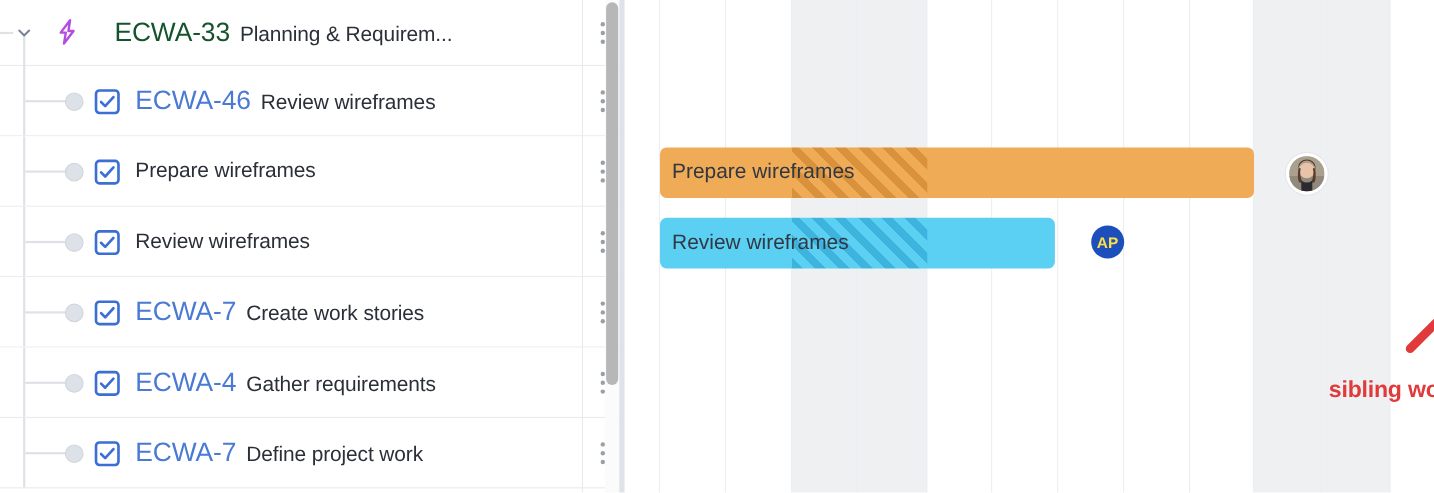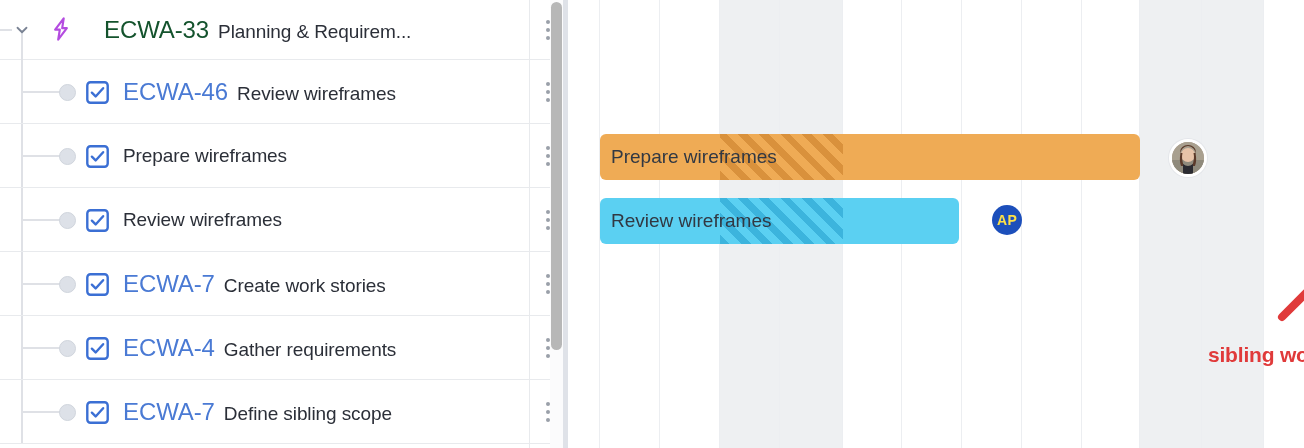--- a/index.html
+++ b/index.html
@@ -336,21 +336,21 @@
           <div class="connector"></div>
           <div class="node-dot"></div>
           <div class="task-check">
             <svg width="25" height="25" viewBox="0 0 24 24" fill="none">
               <rect x="2.2" y="2.2" width="19.6" height="19.6" rx="3" stroke="#3b6fd4" stroke-width="2.3"></rect>
               <path d="M6.6 12.2 L10.2 15.8 L17.4 7.9" stroke="#3b6fd4" stroke-width="2.3" stroke-linecap="round" stroke-linejoin="round"></path>
             </svg>
           </div>
           <div class="row-labels">
             <span class="key">ECWA-7</span>
-            <span class="summary">Define sibling scope</span>
+            <span class="summary">Define project work</span>
           </div>
           <div class="kebab">
             <i></i>
             <i></i>
             <i></i>
           </div>
         </div>
       </div>
     <div class="col-sep"></div>
     <div id="vscroll-track"></div>

